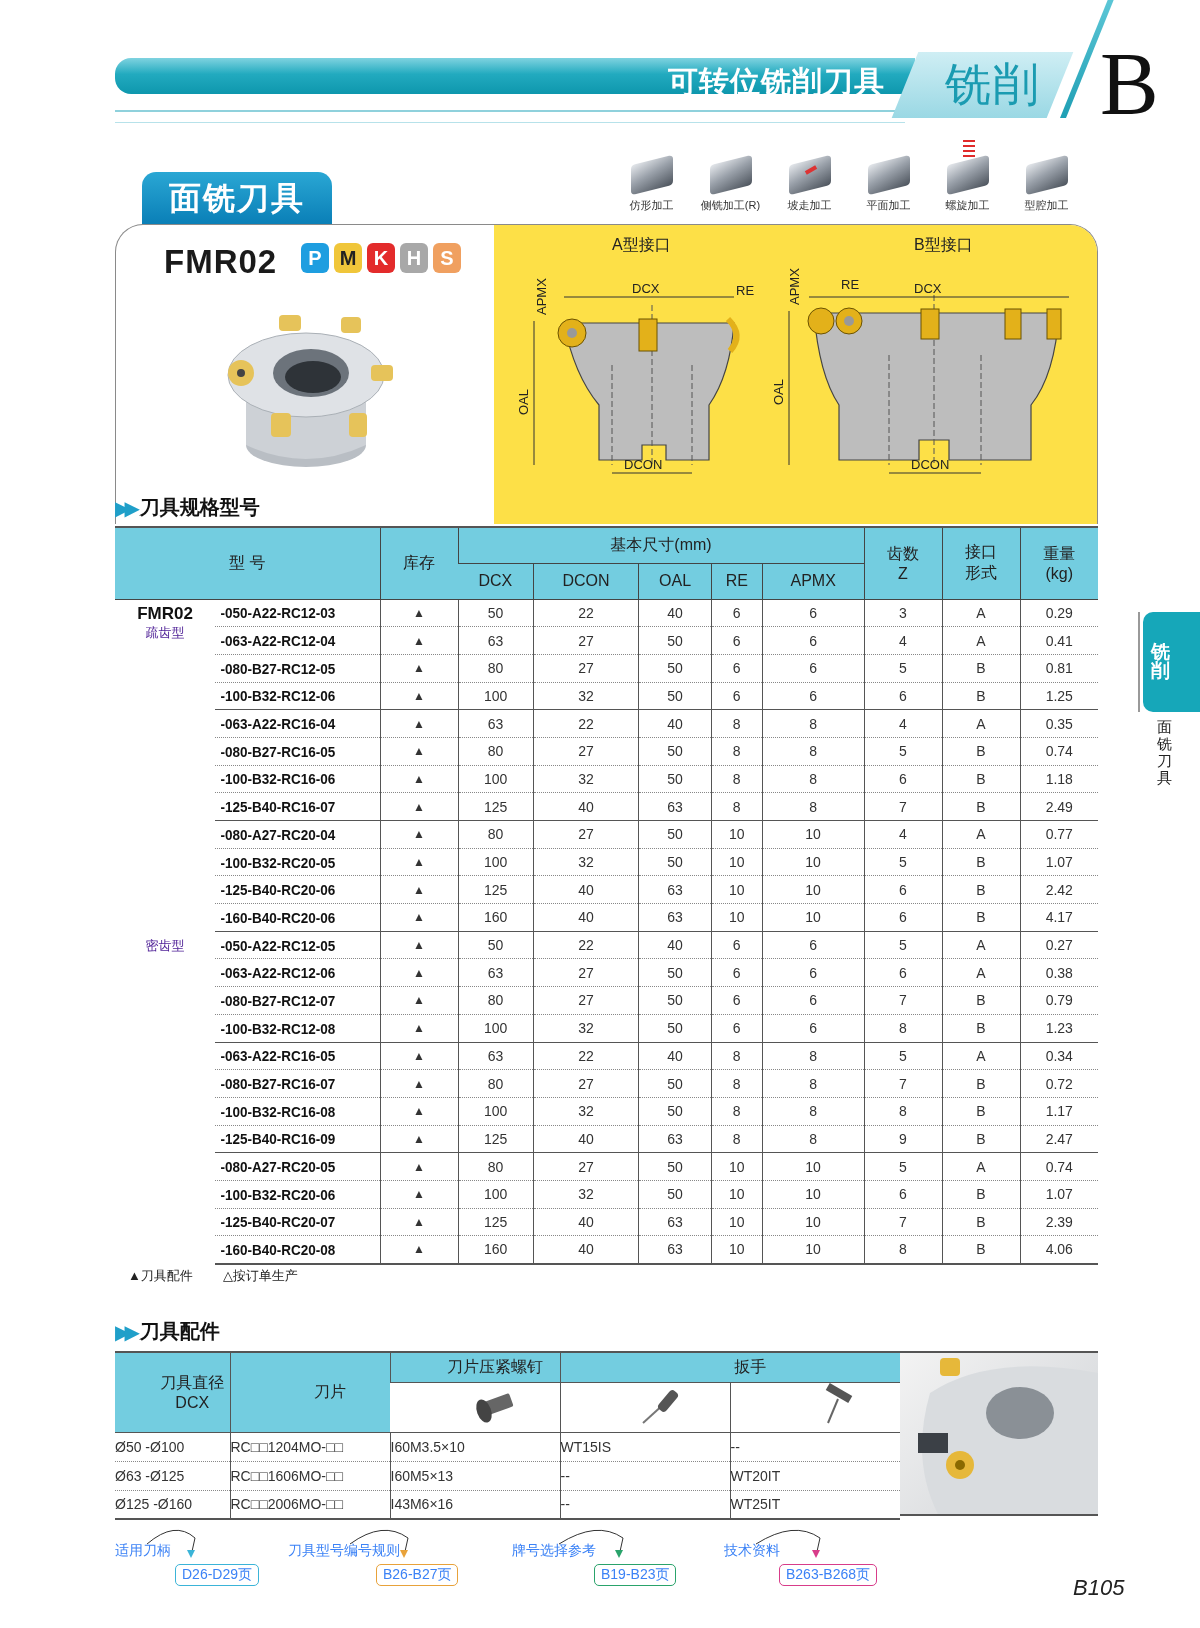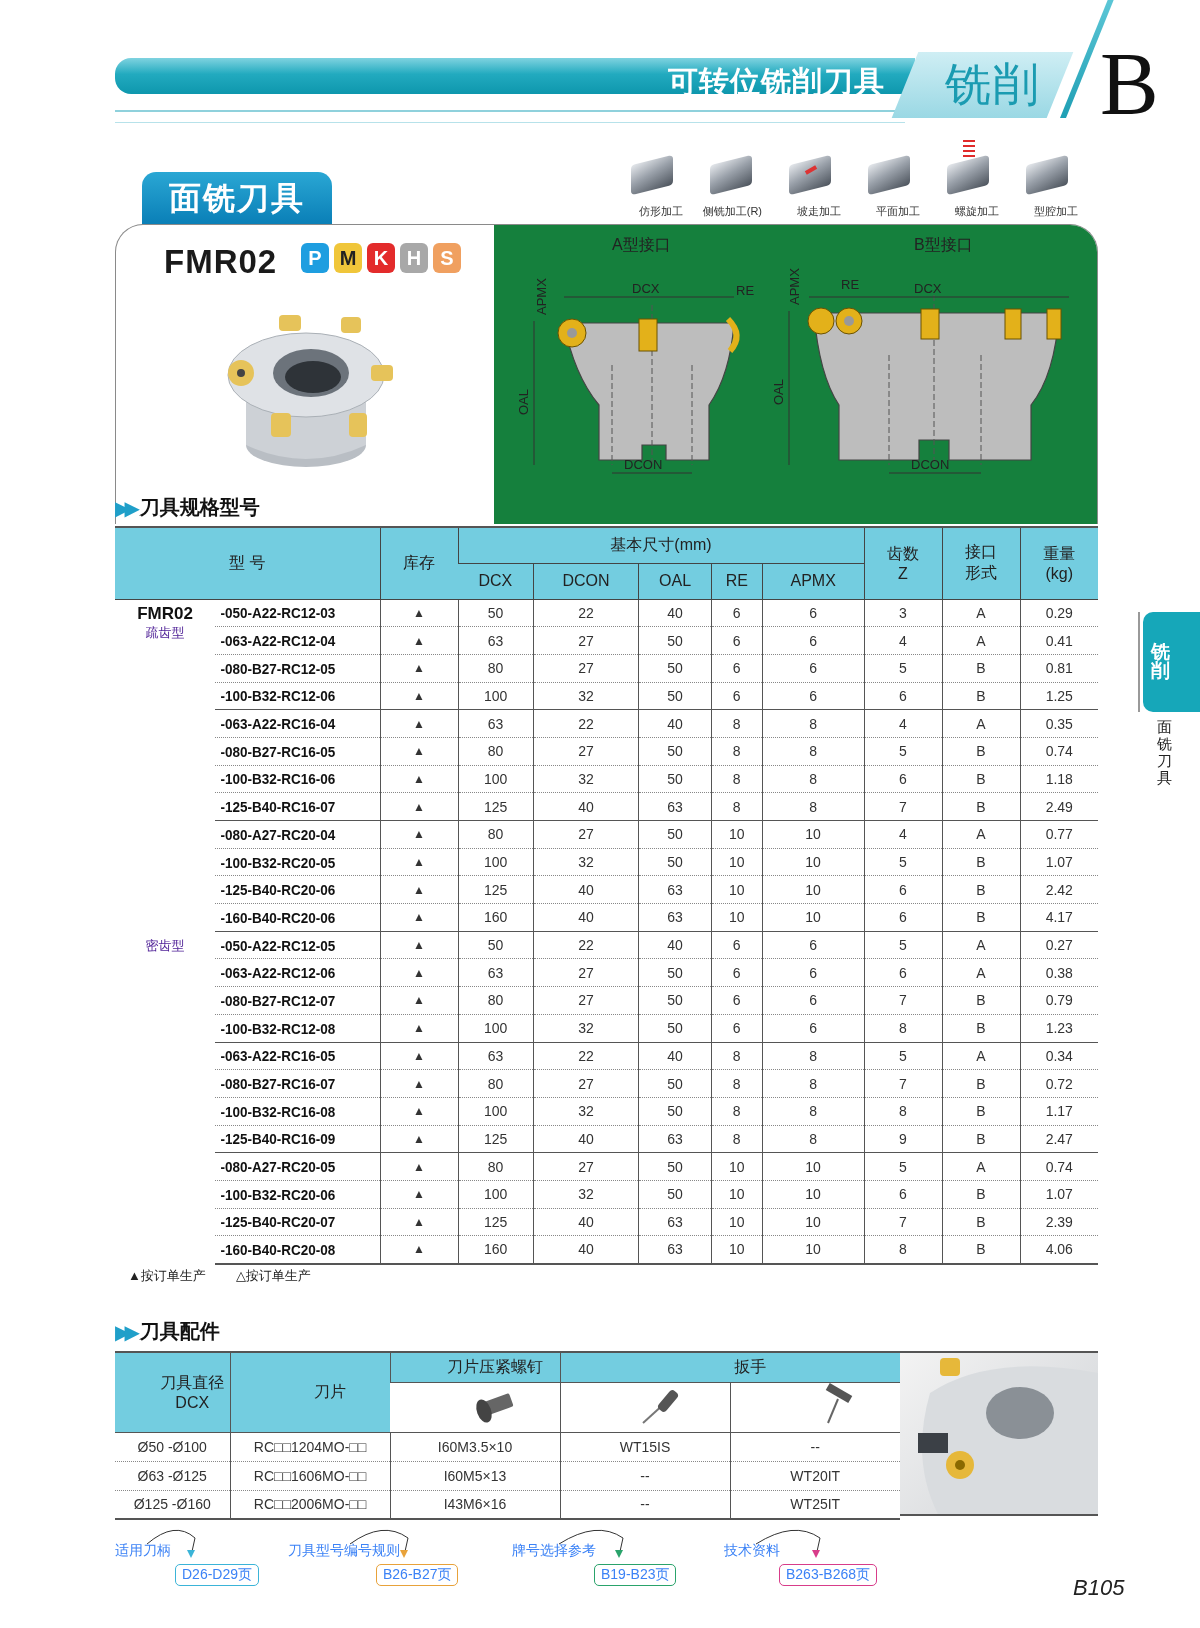--- a/index.html
+++ b/index.html
@@ -23,25 +23,25 @@
   
   .sec-tab { position: absolute; left: 142px; top: 172px; width: 190px; height: 52px; border-radius: 14px 14px 0 0;
     background: linear-gradient(180deg,#2aa7d4,#0a7fb7); color: #fff; font-size: 32px; font-weight: bold; text-align: center; line-height: 52px; letter-spacing: 2px; }
 
   
   .ops { position: absolute; left: 620px; top: 150px; display: flex; gap: 16px; }
   .op { width: 63px; text-align: center; }
   .op-shape { width: 58px; height: 46px; margin: 0 auto; position: relative; }
   .op-shape .cube { position: absolute; left: 8px; top: 10px; width: 42px; height: 30px; border-radius: 4px;
     background: linear-gradient(160deg,#e6e9ed 0%,#9aa1aa 45%,#4c535c 100%); transform: skewY(-14deg); }
-  .op-label { font-size: 11px; color: #333; margin-top: 8px; white-space: nowrap; text-align: right; }
+  .op-label { font-size: 11px; color: #333; margin-top: 2px; white-space: nowrap; }
 
   
   .panel { position: absolute; left: 115px; top: 224px; width: 983px; height: 300px; border: 1.5px solid #8a8a8a; border-bottom: none; border-radius: 28px 28px 0 0; overflow: hidden; background: #fff; }
-  .panel-diag { position: absolute; left: 378px; top: 0; right: 0; bottom: 0; background: #15803d; padding-left: 28px; }
+  .panel-diag { position: absolute; left: 378px; top: 0; right: 0; bottom: 0; background: #fde047; padding-left: 28px; }
   .model-title { position: absolute; left: 48px; top: 18px; font-size: 33px; font-weight: bold; color: #1a1a1a; letter-spacing: 1px; }
   .grades { position: absolute; left: 185px; top: 18px; display: flex; gap: 5px; }
   .grade { width: 28px; height: 30px; border-radius: 6px; color: #fff; font-weight: bold; font-size: 20px; text-align: center; line-height: 30px; }
   .cutter-img { position: absolute; left: 85px; top: 70px; width: 210px; height: 180px; }
   .diag-title { position: absolute; font-size: 16px; color: #222; }
   .dim { font-size: 13px; fill: #222; font-family: "Liberation Sans", sans-serif; }
 
   .sec-head { position: absolute; display: flex; align-items: center; font-size: 20px; font-weight: bold; color: #111; }
   .sec-head .chev { color: #1f9fc9; font-size: 20px; margin-right: 6px; letter-spacing: -6px; }
 
@@ -62,21 +62,21 @@
   .tri { font-size: 12px; color: #111; }
 
   .legend { position: absolute; left: 128px; top: 1267px; font-size: 13px; color: #222; display: flex; gap: 30px; }
 
   
   .acc { position: absolute; left: 115px; top: 1351px; width: 785px; font-size: 14px; }
   .acc th { background: #73cde0; font-weight: normal; font-size: 16px; color: #222; border-left: 1px solid #555; border-bottom: 1px solid #555; padding-left: 40px; }
   .acc thead tr:first-child th { border-top: 2px solid #555; height: 30px; }
   .acc th:first-child { border-left: none; }
   .acc th.iconcell { background: #fff; height: 50px; }
-  .acc td { height: 29px; text-align: center; color: #333; border-left: 1px solid #555; border-bottom: 1px dotted #888; }
+  .acc td { height: 29px; color: #333; border-left: 1px solid #555; border-bottom: 1px dotted #888; }
   .acc td:first-child { border-left: none; }
   .acc tr:last-child td { border-bottom: 2px solid #555; }
   .acc-img { position: absolute; left: 900px; top: 1351px; width: 198px; height: 165px; border-top: 2px solid #555; border-bottom: 2px solid #555; background: linear-gradient(135deg,#f3f3f3,#cfd2d6); overflow: hidden; }
 
   
   .xref { position: absolute; font-size: 14px; color: #3b82f6; }
   .xref .pg { position: absolute; top: 22px; padding: 1px 6px; border-radius: 5px; font-size: 14px; white-space: nowrap; }
   .page-num { position: absolute; left: 1073px; top: 1575px; font-size: 22px; font-style: italic; color: #222; }
 
   
@@ -531,21 +531,21 @@
         <td>10</td>
         <td>10</td>
         <td>8</td>
         <td>B</td>
         <td>4.06</td>
       </tr>
     </tbody>
 </table>
 
 <div class="legend">
-  <span>▲按订单生产</span>
+  <span>▲刀具配件</span>
   <span>△按订单生产</span>
 </div>
 
 <div class="sec-head" style="left:115px;top:1318px">
   <span class="chev">▶▶</span>
   <span>刀具配件</span>
 </div>
 
 <table class="acc">
   <thead>

